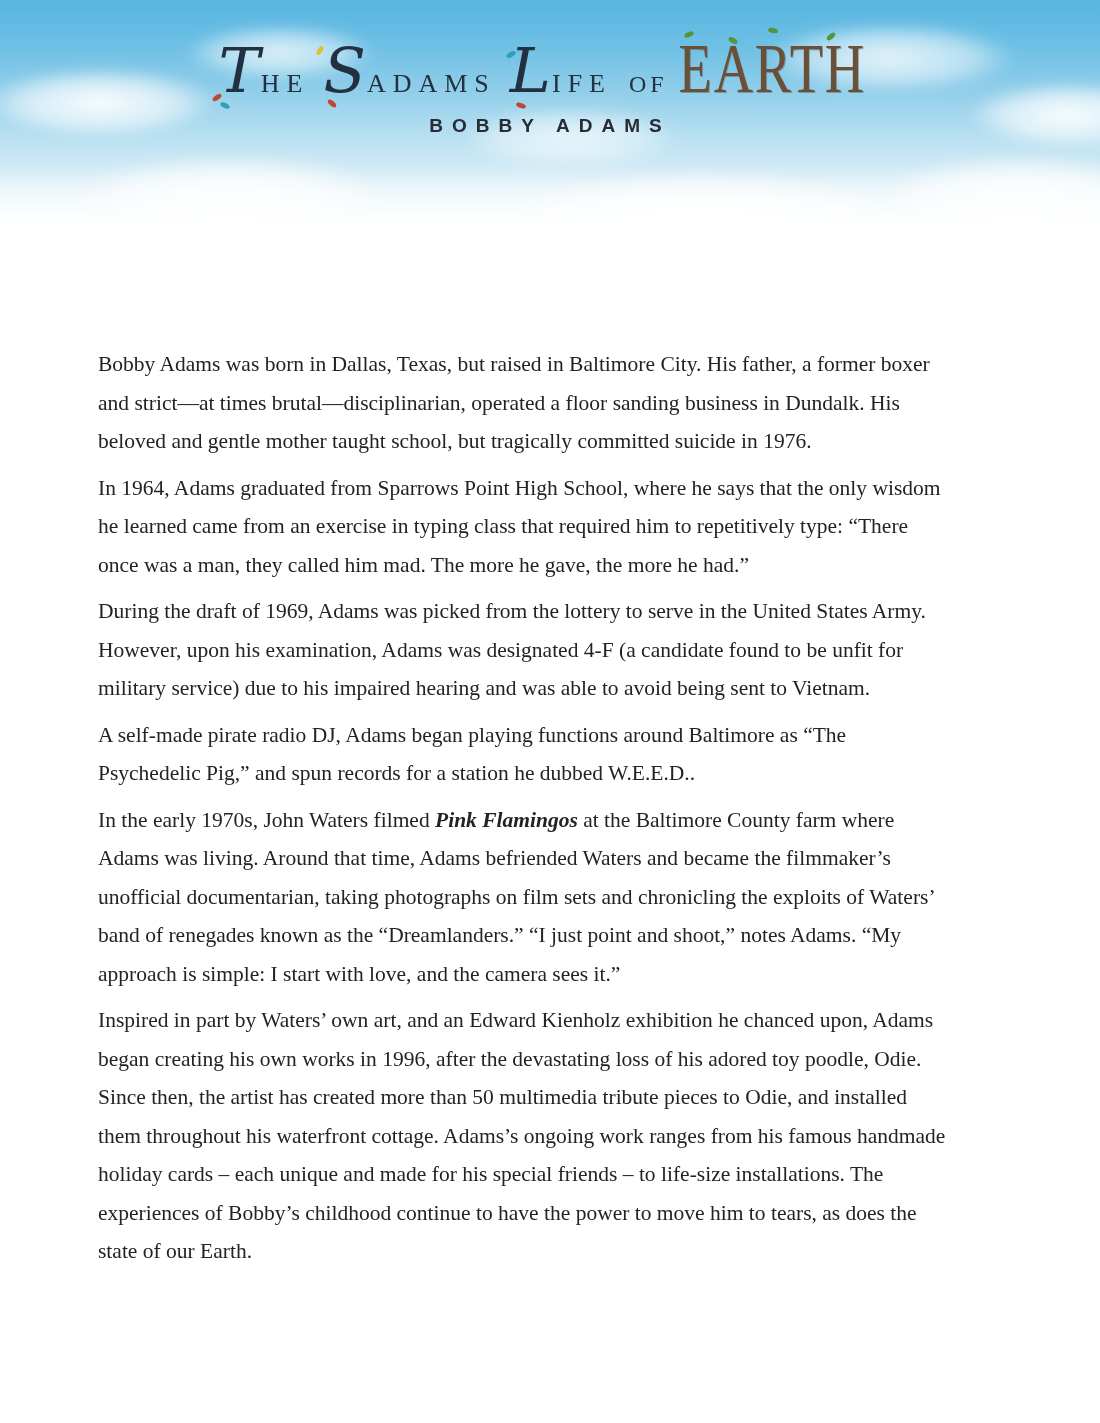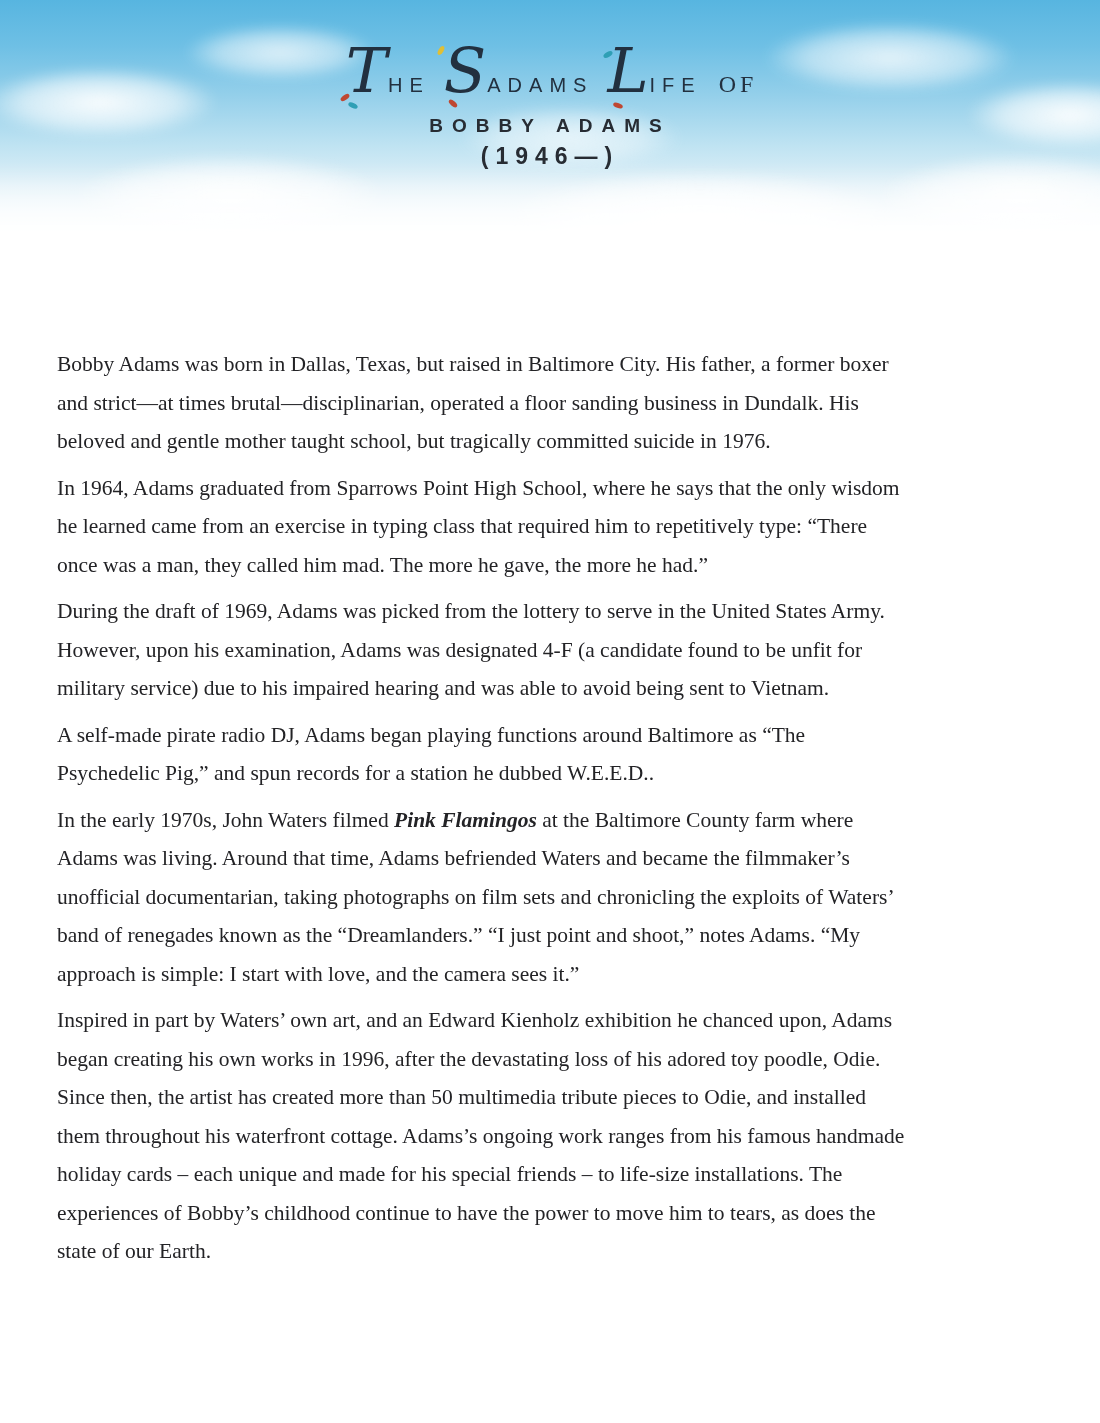--- a/index.html
+++ b/index.html
@@ -68,22 +68,22 @@
   .lg-word { position: relative; display: inline-flex; align-items: baseline; margin: 0 7px; }
   .lg-initial {
     font-family: "DejaVu Serif", serif;
     font-style: italic;
     font-weight: 400;
     font-size: 62px;
     line-height: 1;
     letter-spacing: -2px;
   }
   .lg-caps {
-    font-family: Liberation Sans, sans-serif;
-    font-size: 20px;
+    font-family: Liberation Serif, serif;
+    font-size: 26px;
     letter-spacing: 7px;
     margin-left: 3px;
   }
   .lg-of {
     font-family: "Liberation Serif", serif;
     font-size: 24px;
     letter-spacing: 4px;
     margin: 0 4px 0 10px;
   }
   .lg-earth-wrap { position: relative; display: inline-block; margin-left: 4px; }
@@ -138,21 +138,21 @@
     text-align: center;
     font-family: "Liberation Sans", sans-serif;
     font-weight: 700;
     font-size: 23px;
     letter-spacing: 7px;
     color: var(--ink);
   }
 
   
   .main {
-    padding: 110px 0 0 57px;
+    padding: 110px 0 0 98px;
   }
   .para {
     width: 848px;
     margin: 0 0 8px 0;
     font-family: "Liberation Serif", serif;
     font-size: 21.5px;
     line-height: 38.5px;
     color: var(--body_text);
     text-align: left;
   }
@@ -185,24 +185,30 @@
       <span class="lg-initial">S</span>
         <span class="lg-caps">ADAMS</span>
     </span>
     <span class="lg-word">
       <i class="leaf teal lf5"></i>
       <i class="leaf red lf6"></i>
       <span class="lg-initial">L</span>
         <span class="lg-caps">IFE</span>
     </span>
     <span class="lg-of">OF</span>
+    <span class="lg-earth-wrap">
+      <i class="leaf green le1"></i>
+      <i class="leaf green le2"></i>
+      <i class="leaf green le3"></i>
+      <i class="leaf green le4"></i>
+      <span class="lg-earth">EARTH</span>
+    </span>
   </div>
 
   <div class="title">BOBBY ADAMS</div>
-  <div class="years">(1946—)</div>
 </div>
 
 <div class="main">
   <div id="paragraphs">
       <p class="para"><span>Bobby Adams was born in Dallas, Texas, but raised in Baltimore City. His father, a former boxer and strict—at times brutal—disciplinarian, operated a floor sanding business in Dundalk. His beloved and gentle mother taught school, but tragically committed suicide in 1976.</span></p>
       <p class="para"><span>In 1964, Adams graduated from Sparrows Point High School, where he says that the only wisdom he learned came from an exercise in typing class that required him to repetitively type: “There once was a man, they called him mad. The more he gave, the more he had.”</span></p>
       <p class="para"><span>During the draft of 1969, Adams was picked from the lottery to serve in the United States Army. However, upon his examination, Adams was designated 4-F (a candidate found to be unfit for military service) due to his impaired hearing and was able to avoid being sent to Vietnam.</span></p>
       <p class="para"><span>A self-made pirate radio DJ, Adams began playing functions around Baltimore as “The Psychedelic Pig,” and spun records for a station he dubbed W.E.E.D..</span></p>
       <p class="para"><span>In the early 1970s, John Waters filmed </span><span class="italic">Pink Flamingos</span><span> at the Baltimore County farm where Adams was living. Around that time, Adams befriended Waters and became the filmmaker’s unofficial documentarian, taking photographs on film sets and chronicling the exploits of Waters’ band of renegades known as the “Dreamlanders.” “I just point and shoot,” notes Adams. “My approach is simple: I start with love, and the camera sees it.”</span></p>
       <p class="para"><span>Inspired in part by Waters’ own art, and an Edward Kienholz exhibition he chanced upon, Adams began creating his own works in 1996, after the devastating loss of his adored toy poodle, Odie. Since then, the artist has created more than 50 multimedia tribute pieces to Odie, and installed them throughout his waterfront cottage. Adams’s ongoing work ranges from his famous handmade holiday cards – each unique and made for his special friends – to life-size installations. The experiences of Bobby’s childhood continue to have the power to move him to tears, as does the state of our Earth.</span></p>

